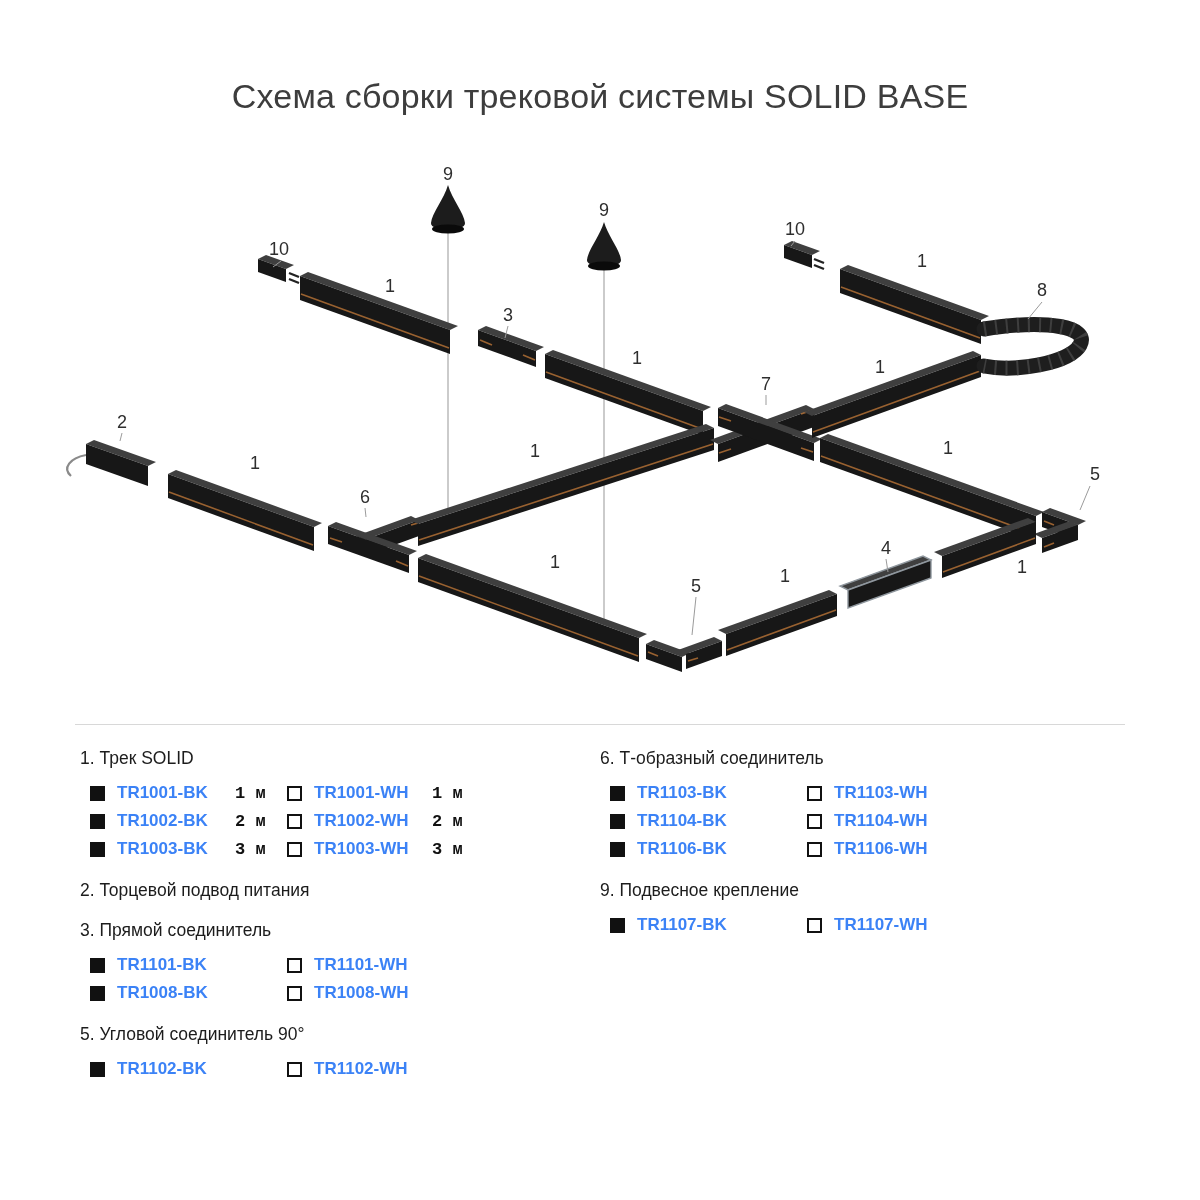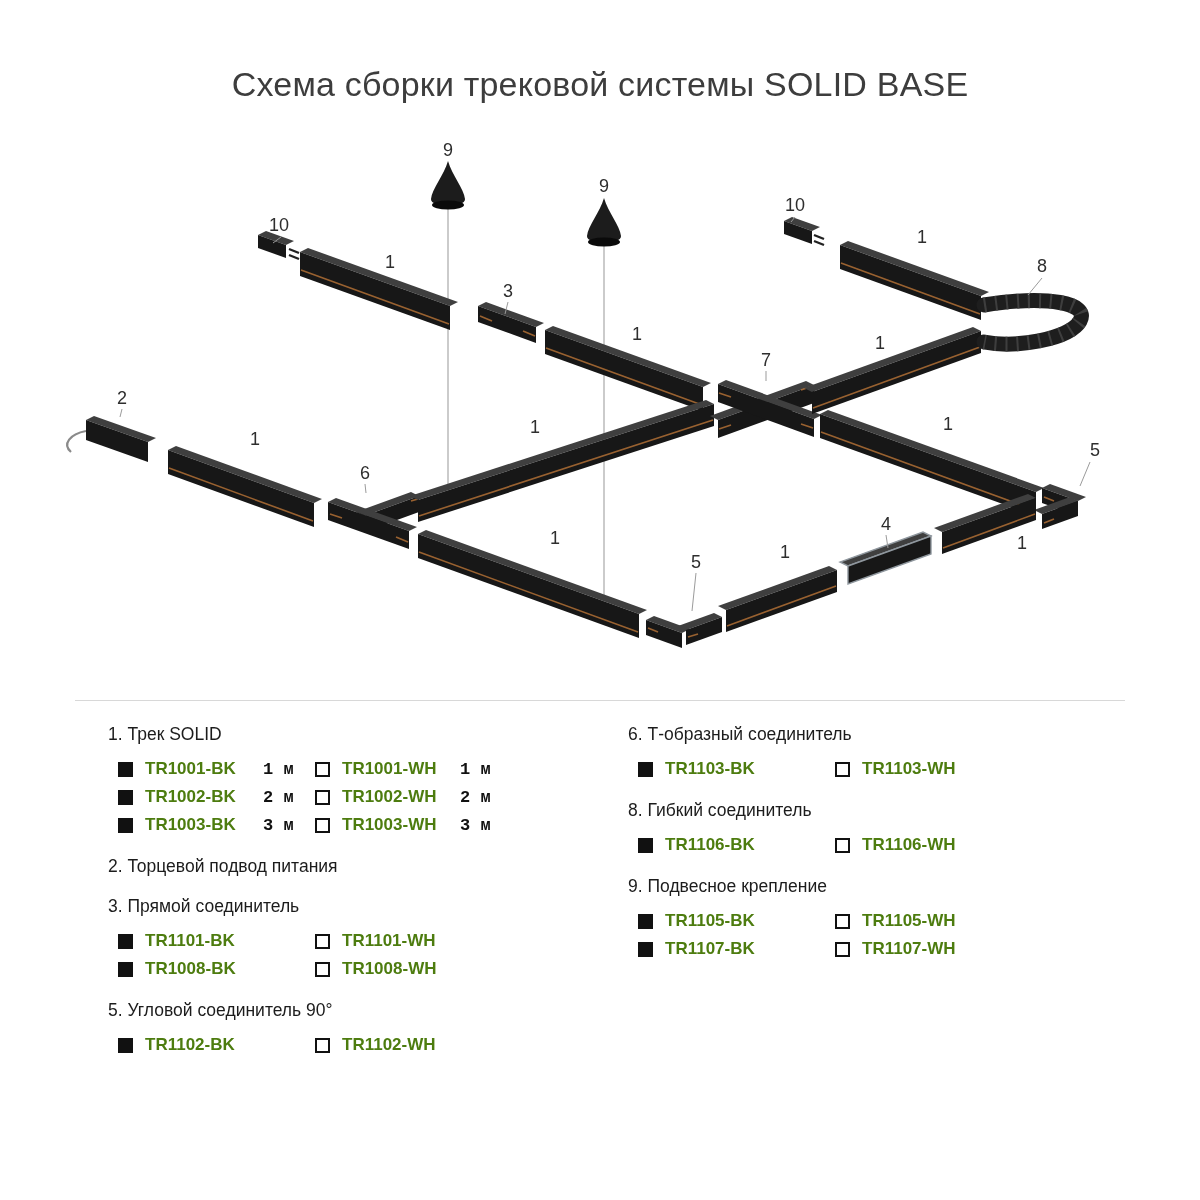--- a/index.html
+++ b/index.html
@@ -1,52 +1,52 @@
 <!DOCTYPE html>
 <html><head>
 <meta charset="utf-8">
 <style>
   html,body{margin:0;padding:0;}
   body{
     width:1200px;height:1200px;background:#ffffff;overflow:hidden;
     font-family:"Liberation Sans",sans-serif;color:#1c1c1c;
   }
   h1{
-    margin:0;padding:60px 0 0;height:48px;text-align:center;
+    margin:12px;padding:60px 0 0;height:48px;text-align:center;
     font-size:34px;line-height:48px;font-weight:500;color:#3d3d3d;letter-spacing:.2px;
   }
   svg{display:block;}
   .t{fill:#3f3f3f;}
   .f{fill:#171717;}
   .acc{stroke:#b06f35;stroke-width:1.6;opacity:.85;}
   .wire{stroke:#a8a8a8;stroke-width:1.2;}
   .leader{stroke:#9b9b9b;stroke-width:1;}
   .pr{stroke:#222;stroke-width:2.2;}
   .cone{fill:#1c1c1c;}
   .base{fill:#0a0a0a;}
   .cable{stroke:#8a8a8a;stroke-width:2.2;fill:none;}
   .callout{font-size:18px;fill:#2e2e2e;text-anchor:middle;}
   .flex-core{stroke:#1e1e1e;stroke-width:15;fill:none;stroke-linecap:round;}
   .flex-ribs{stroke:#4a4a4a;stroke-width:15;fill:none;stroke-dasharray:2 9;opacity:.75;}
   .metal{stroke:#8f979e;stroke-width:1.4;}
   .divider{border-top:1px solid #d8d8d8;margin:0 75px;height:0;}
   .parts{display:flex;padding:22px 60px 0 80px;box-sizing:border-box;width:1200px;}
-  .col-left{width:520px;flex:none;margin-left:28px;}
+  .col-left{width:520px;flex:none;}
   .col-right{flex:1;}
   .part-title{font-size:17.5px;line-height:22px;color:#1c1c1c;margin:18px 0 12px;}
   .col-left .part-title:first-child,.col-right .part-title:first-child{margin-top:0;}
   .title-line2{padding-left:31px;}
   .part-row{
     display:grid;grid-template-columns:15px 106px 40px 15px 106px 40px;
     column-gap:12px;align-items:center;height:24px;margin:0 0 4px 10px;
   }
   .sw{width:15px;height:15px;box-sizing:border-box;display:inline-block;}
   .sw-bk{background:#111;}
   .sw-wh{background:#fff;border:2px solid #111;}
-  .code{font-size:17px;font-weight:700;color:#4d7c0f;white-space:nowrap;}
+  .code{font-size:17px;font-weight:700;color:#3b82f6;white-space:nowrap;}
   .size{font-size:17px;font-weight:700;color:#111;white-space:nowrap;font-family:Liberation Mono, monospace;}
 </style>
 </head>
 <body>
 
 <h1>Схема сборки трековой системы SOLID BASE</h1>
 
 <svg width="1200" height="592" viewBox="0 108 1200 592" xmlns="http://www.w3.org/2000/svg">
 
   <g>
@@ -323,46 +323,42 @@
     </div>
     <div class="part-row">
       <span class="sw sw-bk"></span>
       <span class="code">TR1103-BK</span>
       <span class="size"></span>
       <span class="sw sw-wh"></span>
       <span class="code">TR1103-WH</span>
       <span class="size"></span>
     </div>
 
-
-    <div class="part-title">
-      <span>8.</span>
-      <span>Гибкий соединитель</span>
-    </div>
+    <div class="part-row">
+      <span class="sw sw-bk"></span>
+      <span class="code">TR1104-BK</span>
+      <span class="size"></span>
+      <span class="sw sw-wh"></span>
+      <span class="code">TR1104-WH</span>
+      <span class="size"></span>
+    </div>
+
     <div class="part-row">
       <span class="sw sw-bk"></span>
       <span class="code">TR1106-BK</span>
       <span class="size"></span>
       <span class="sw sw-wh"></span>
       <span class="code">TR1106-WH</span>
       <span class="size"></span>
     </div>
 
     <div class="part-title">
       <span>9.</span>
       <span>Подвесное крепление</span>
     </div>
-    <div class="part-row">
-      <span class="sw sw-bk"></span>
-      <span class="code">TR1105-BK</span>
-      <span class="size"></span>
-      <span class="sw sw-wh"></span>
-      <span class="code">TR1105-WH</span>
-      <span class="size"></span>
-    </div>
 
     <div class="part-row">
       <span class="sw sw-bk"></span>
       <span class="code">TR1107-BK</span>
       <span class="size"></span>
       <span class="sw sw-wh"></span>
       <span class="code">TR1107-WH</span>
       <span class="size"></span>
     </div>
 

